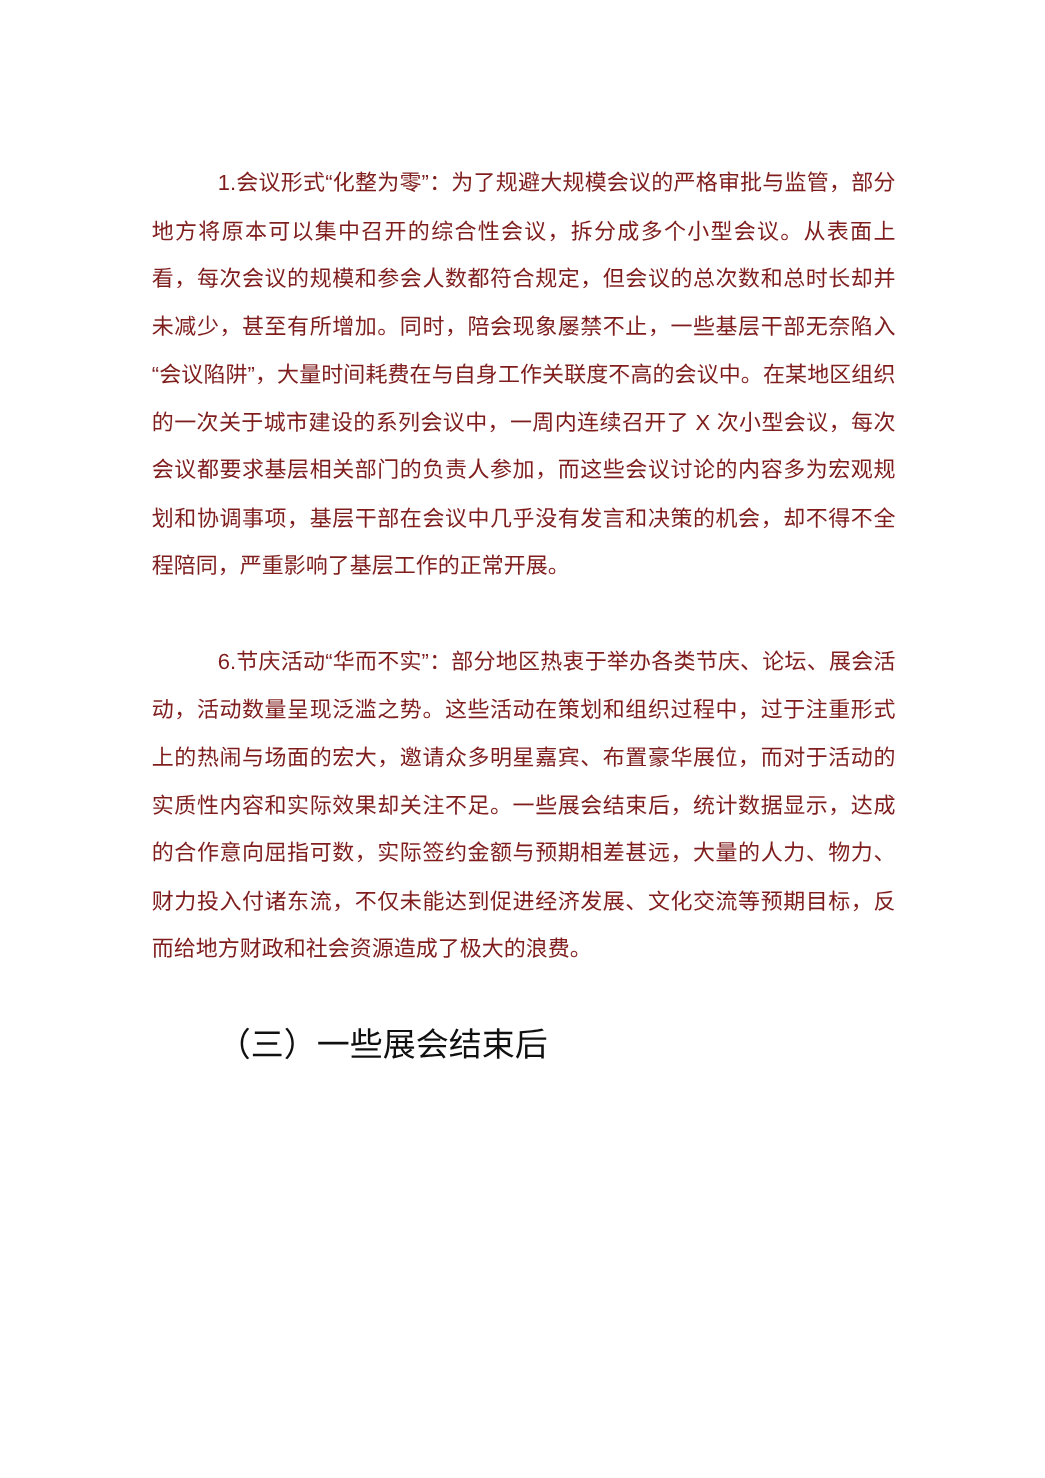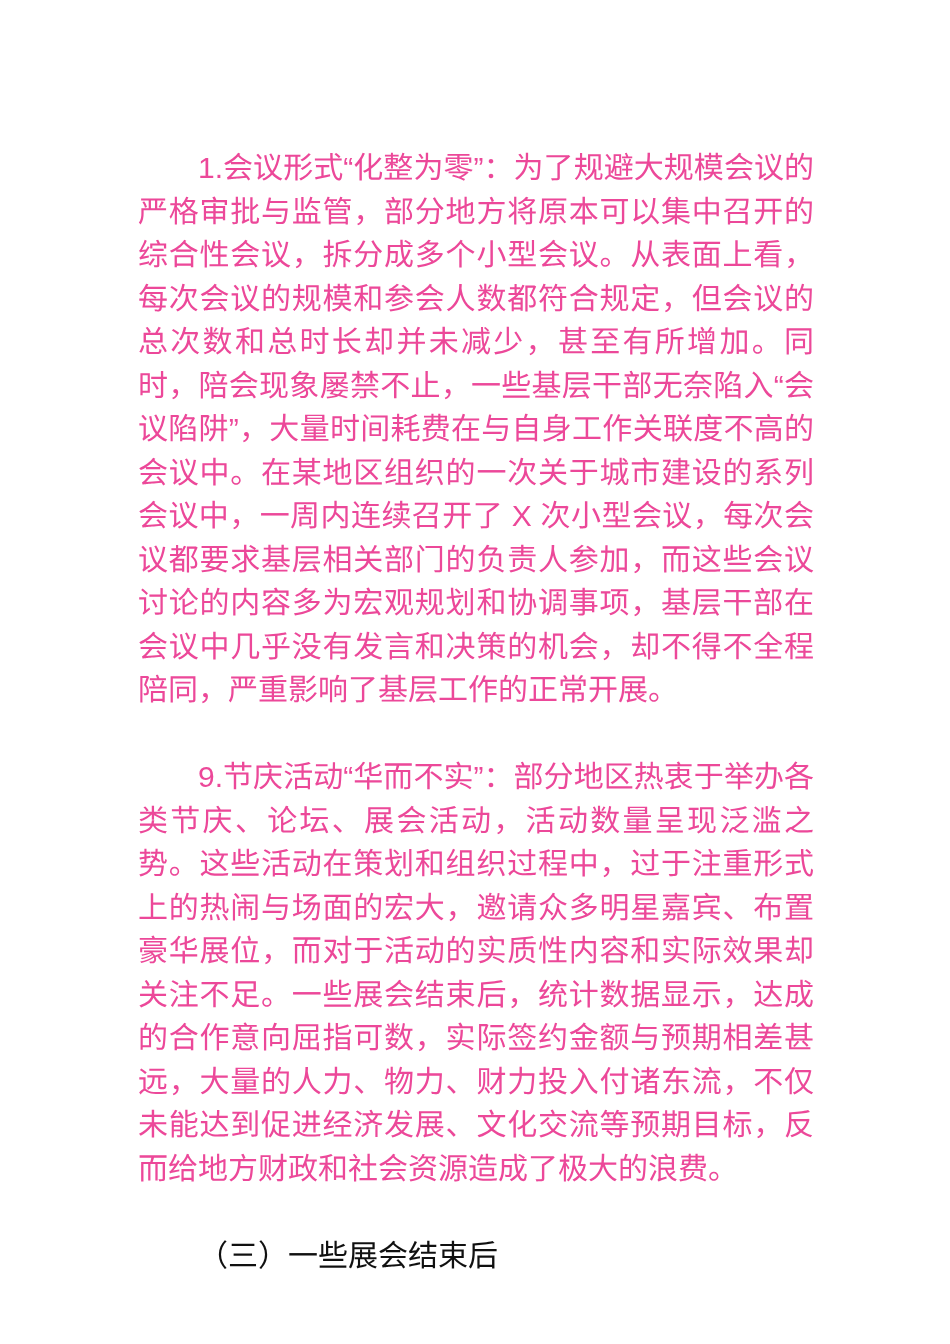--- a/index.html
+++ b/index.html
@@ -20,23 +20,23 @@
 
   .doc-body {
     position: absolute;
     left: 138px;
     top: 146px;
     width: 676px;
   }
 
   .para {
     font-family: "Liberation Sans", "DejaVu Sans", sans-serif;
-    font-size: 30px;
+    font-size: 20px;
     font-weight: 400;
-    color: #ec4899;
+    color: #7f1d1d;
     line-height: 43.5px;
     text-align: justify;
     text-justify: inter-ideograph;
     text-indent: 60px;
     margin: 0 0 43.5px 0;
     letter-spacing: 0px;
     word-break: break-all;
     -webkit-font-smoothing: antialiased;
   }
 
@@ -57,18 +57,18 @@
   }
 </style>
 </head>
 <body>
 
 <div class="page">
   <div class="doc-body">
 
     <p class="para">1.会议形式“化整为零”：为了规避大规模会议的严格审批与监管，部分地方将原本可以集中召开的综合性会议，拆分成多个小型会议。从表面上看，每次会议的规模和参会人数都符合规定，但会议的总次数和总时长却并未减少，甚至有所增加。同时，陪会现象屡禁不止，一些基层干部无奈陷入“会议陷阱”，大量时间耗费在与自身工作关联度不高的会议中。在某地区组织的一次关于城市建设的系列会议中，一周内连续召开了 X 次小型会议，每次会议都要求基层相关部门的负责人参加，而这些会议讨论的内容多为宏观规划和协调事项，基层干部在会议中几乎没有发言和决策的机会，却不得不全程陪同，严重影响了基层工作的正常开展。</p>
 
-    <p class="para">9.节庆活动“华而不实”：部分地区热衷于举办各类节庆、论坛、展会活动，活动数量呈现泛滥之势。这些活动在策划和组织过程中，过于注重形式上的热闹与场面的宏大，邀请众多明星嘉宾、布置豪华展位，而对于活动的实质性内容和实际效果却关注不足。一些展会结束后，统计数据显示，达成的合作意向屈指可数，实际签约金额与预期相差甚远，大量的人力、物力、财力投入付诸东流，不仅未能达到促进经济发展、文化交流等预期目标，反而给地方财政和社会资源造成了极大的浪费。</p>
+    <p class="para">6.节庆活动“华而不实”：部分地区热衷于举办各类节庆、论坛、展会活动，活动数量呈现泛滥之势。这些活动在策划和组织过程中，过于注重形式上的热闹与场面的宏大，邀请众多明星嘉宾、布置豪华展位，而对于活动的实质性内容和实际效果却关注不足。一些展会结束后，统计数据显示，达成的合作意向屈指可数，实际签约金额与预期相差甚远，大量的人力、物力、财力投入付诸东流，不仅未能达到促进经济发展、文化交流等预期目标，反而给地方财政和社会资源造成了极大的浪费。</p>
 
     <p class="heading">（三）一些展会结束后</p>
 
   </div>
 </div>
 
 </body></html>

